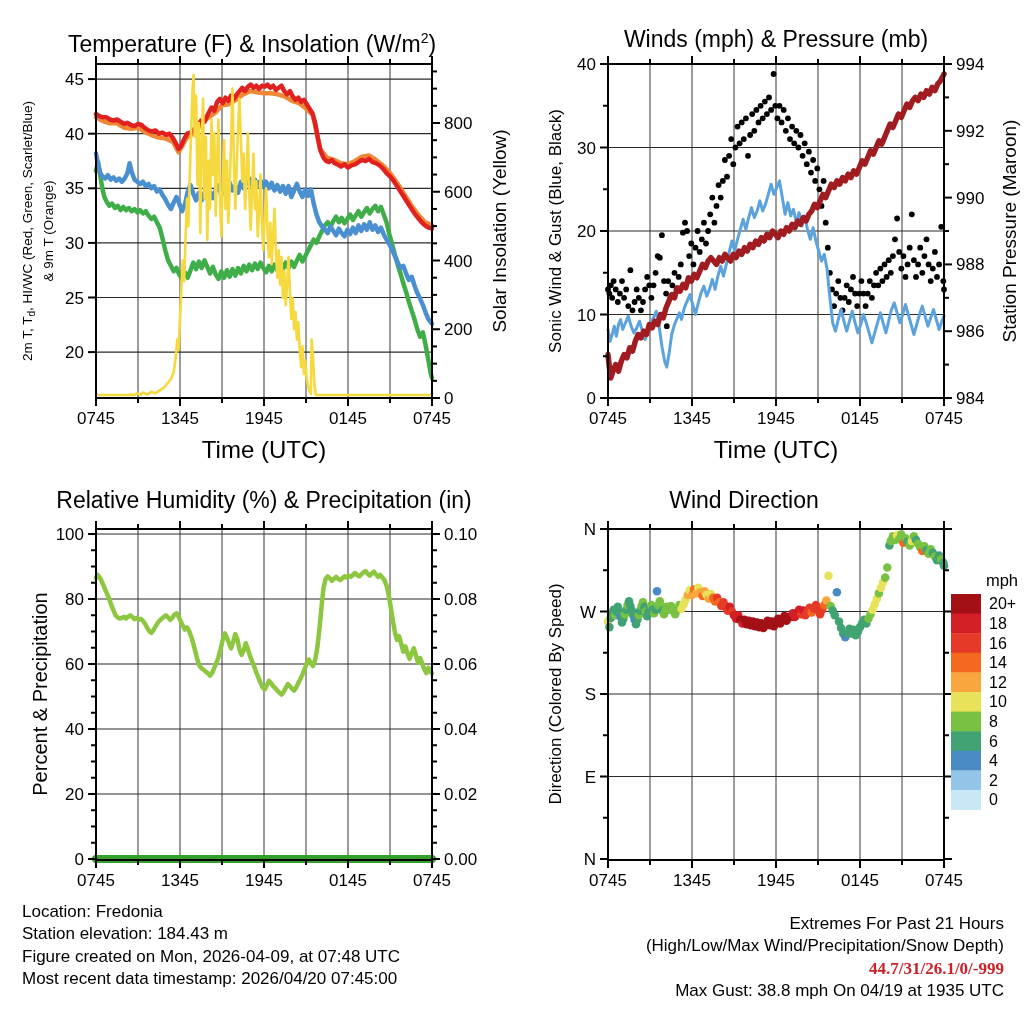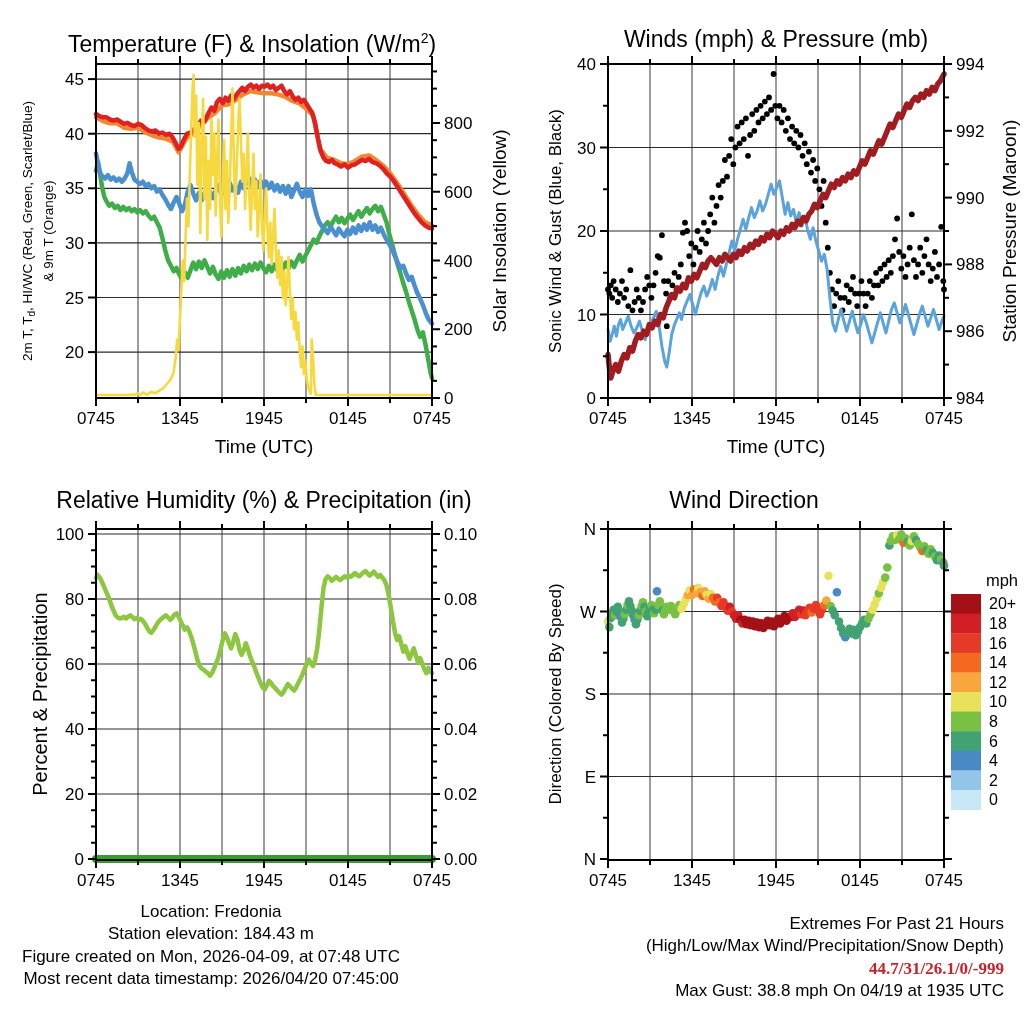--- a/index.html
+++ b/index.html
@@ -2,24 +2,24 @@
 <html><head>
 <meta charset="utf-8">
 <style>
   html,body{margin:0;padding:0;}
   body{width:1024px;height:1024px;background:#ffffff;position:relative;overflow:hidden;
        font-family:"Liberation Sans",sans-serif;color:#000;}
   .title{position:absolute;transform:translateX(-50%);font-size:23px;white-space:nowrap;}
   .title sup{font-size:14px;}
   .vlab{position:absolute;transform:translate(-50%,-50%) rotate(-90deg);white-space:nowrap;text-align:center;}
   .vlab sub{font-size:10px;}
-  .xlab{position:absolute;transform:translateX(-50%);font-size:19px;white-space:nowrap;}
+  .xlab{position:absolute;transform:translateX(-50%);font-size:24px;white-space:nowrap;}
   svg{position:absolute;left:0;top:0;}
   svg text{font-family:"Liberation Sans",sans-serif;fill:#000;}
-  .footer-left{position:absolute;left:22px;top:901px;font-size:17px;line-height:22.4px;text-align:center;}
+  .footer-left{position:absolute;left:22px;top:901px;font-size:17px;line-height:22.4px;}
   .footer-right{position:absolute;right:20px;top:913px;font-size:17px;line-height:22.4px;text-align:right;}
   .extremes{font-weight:bold;}
   .attribution{position:absolute;left:0;right:0;top:1001px;text-align:center;font-size:10px;color:#a5a5a5;margin-top:24px;}
 </style>
 </head>
 <body>
 
 <svg id="charts-canvas" width="1024" height="1024" viewBox="0 0 1024 1024">
     <g>
       <line x1="138" x2="138" y1="64" y2="398" stroke="#5a5a5a" stroke-width="1.2"></line>

